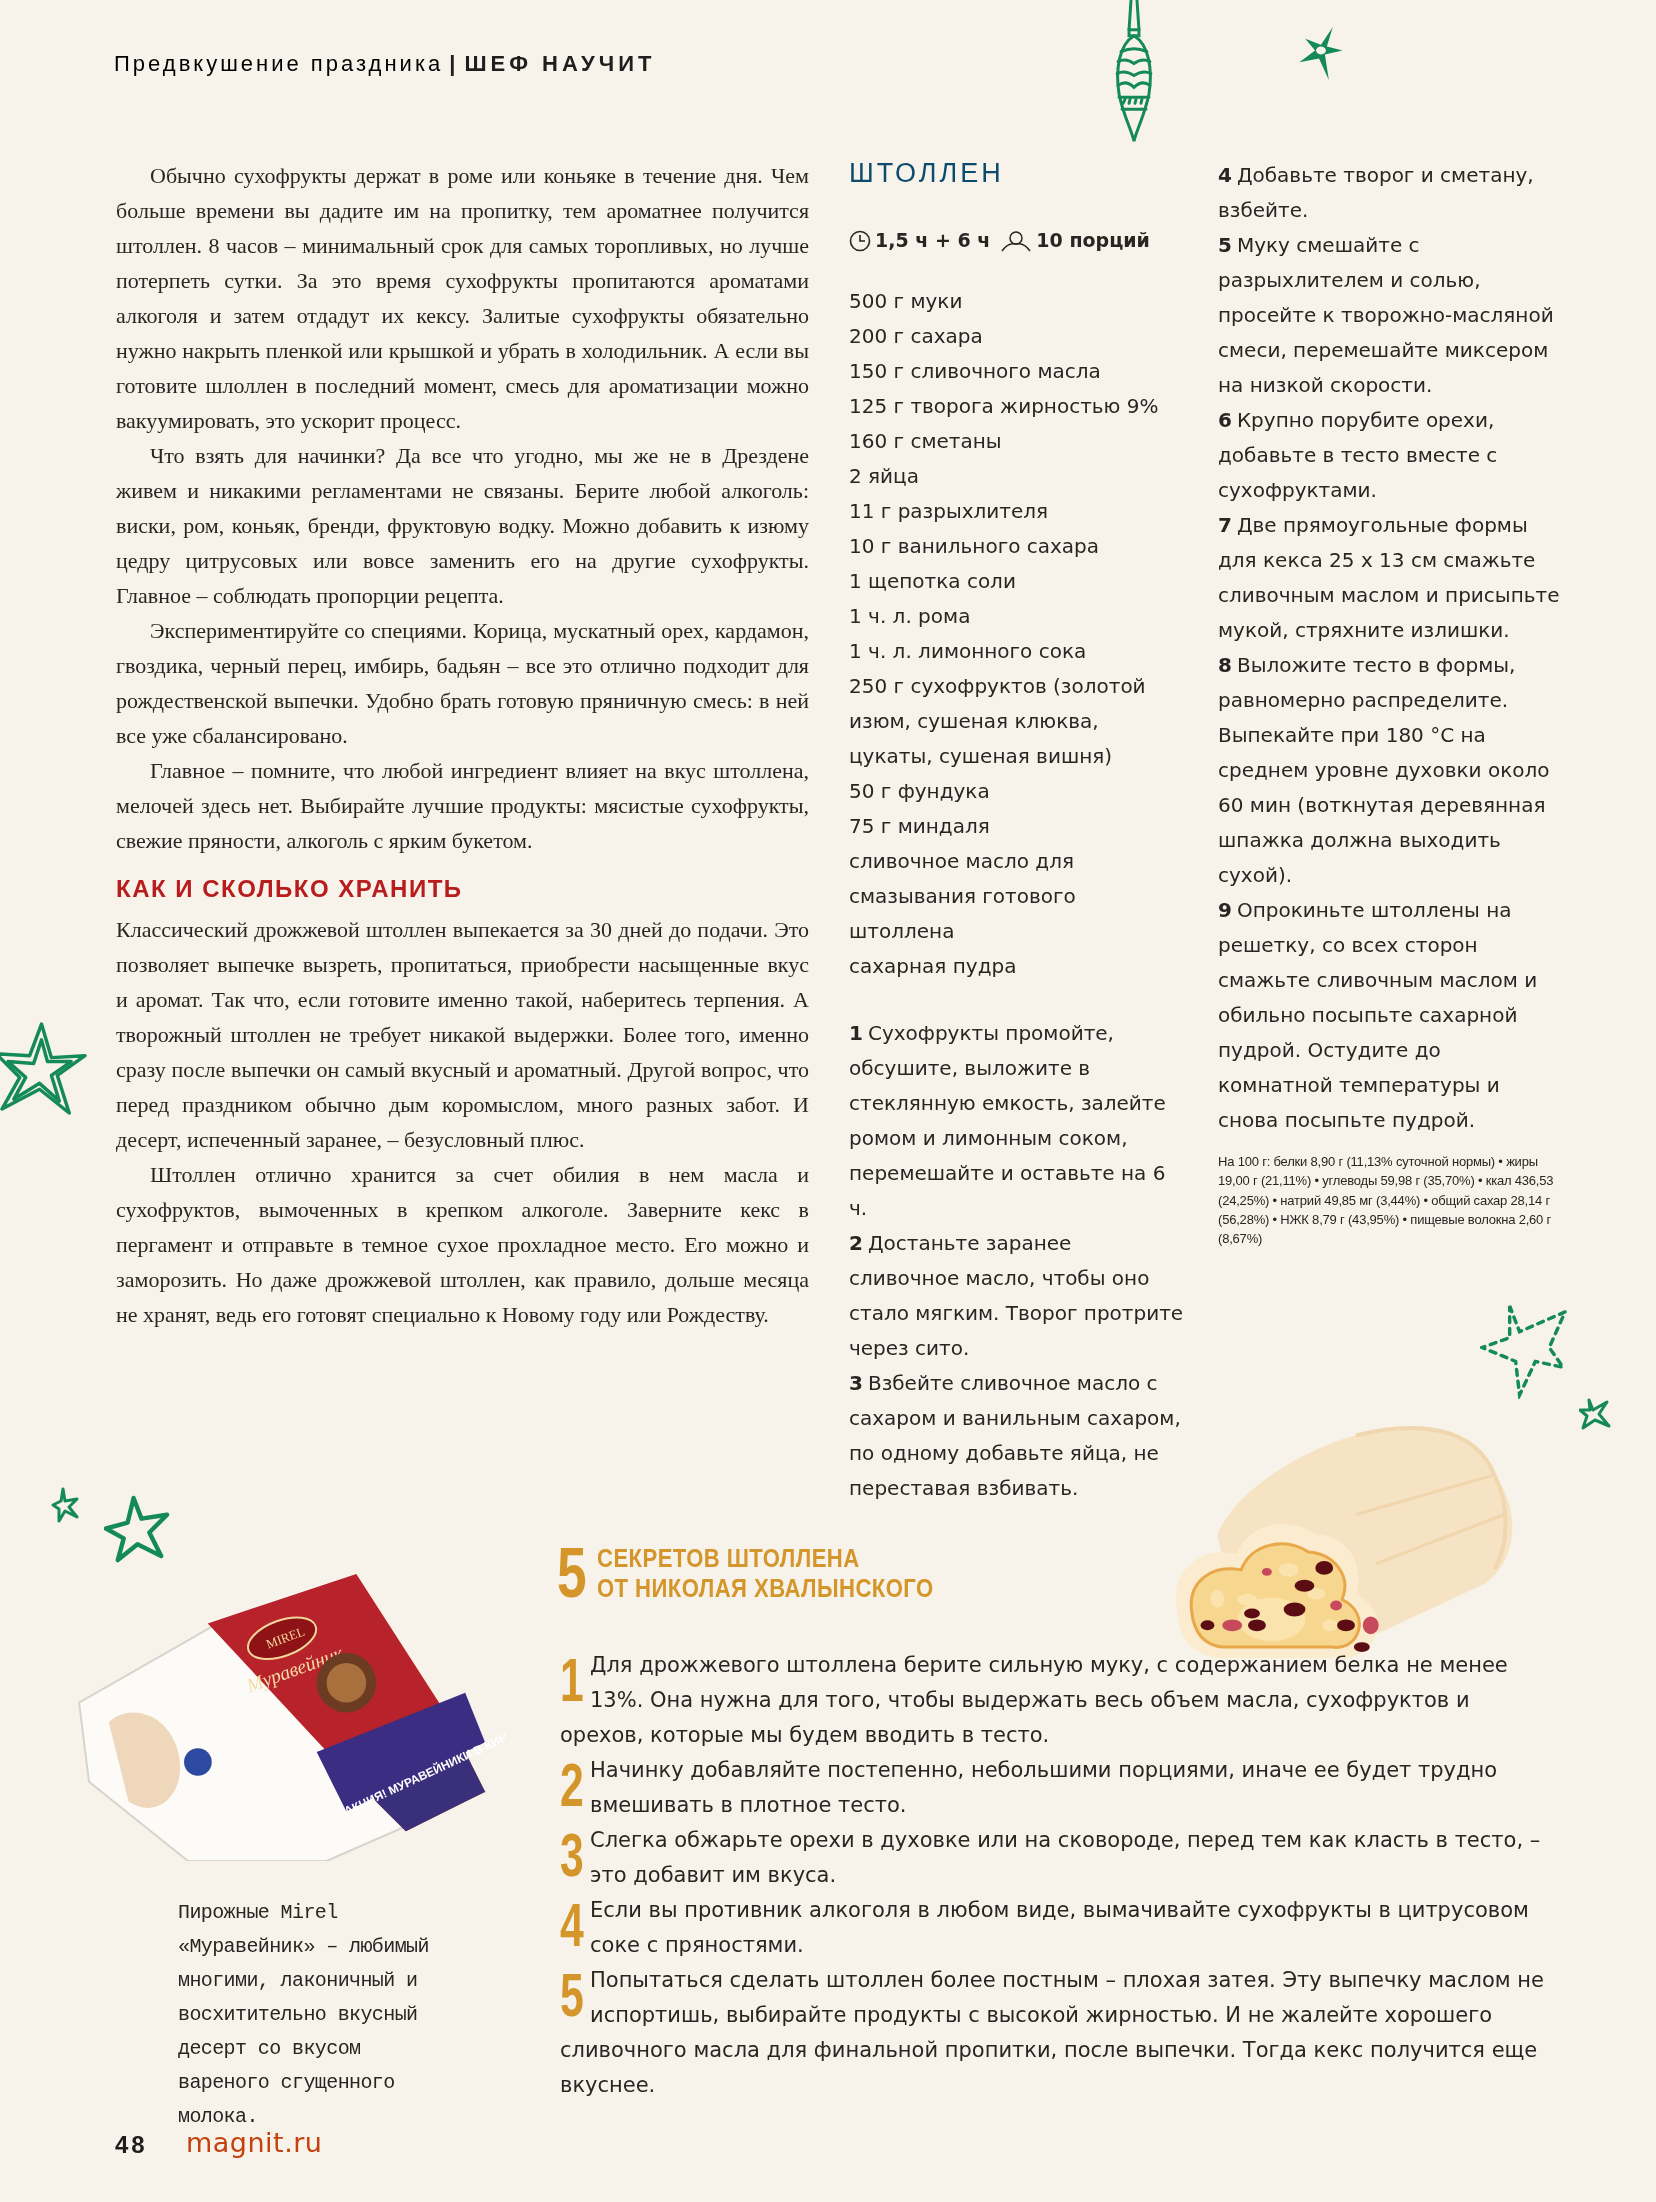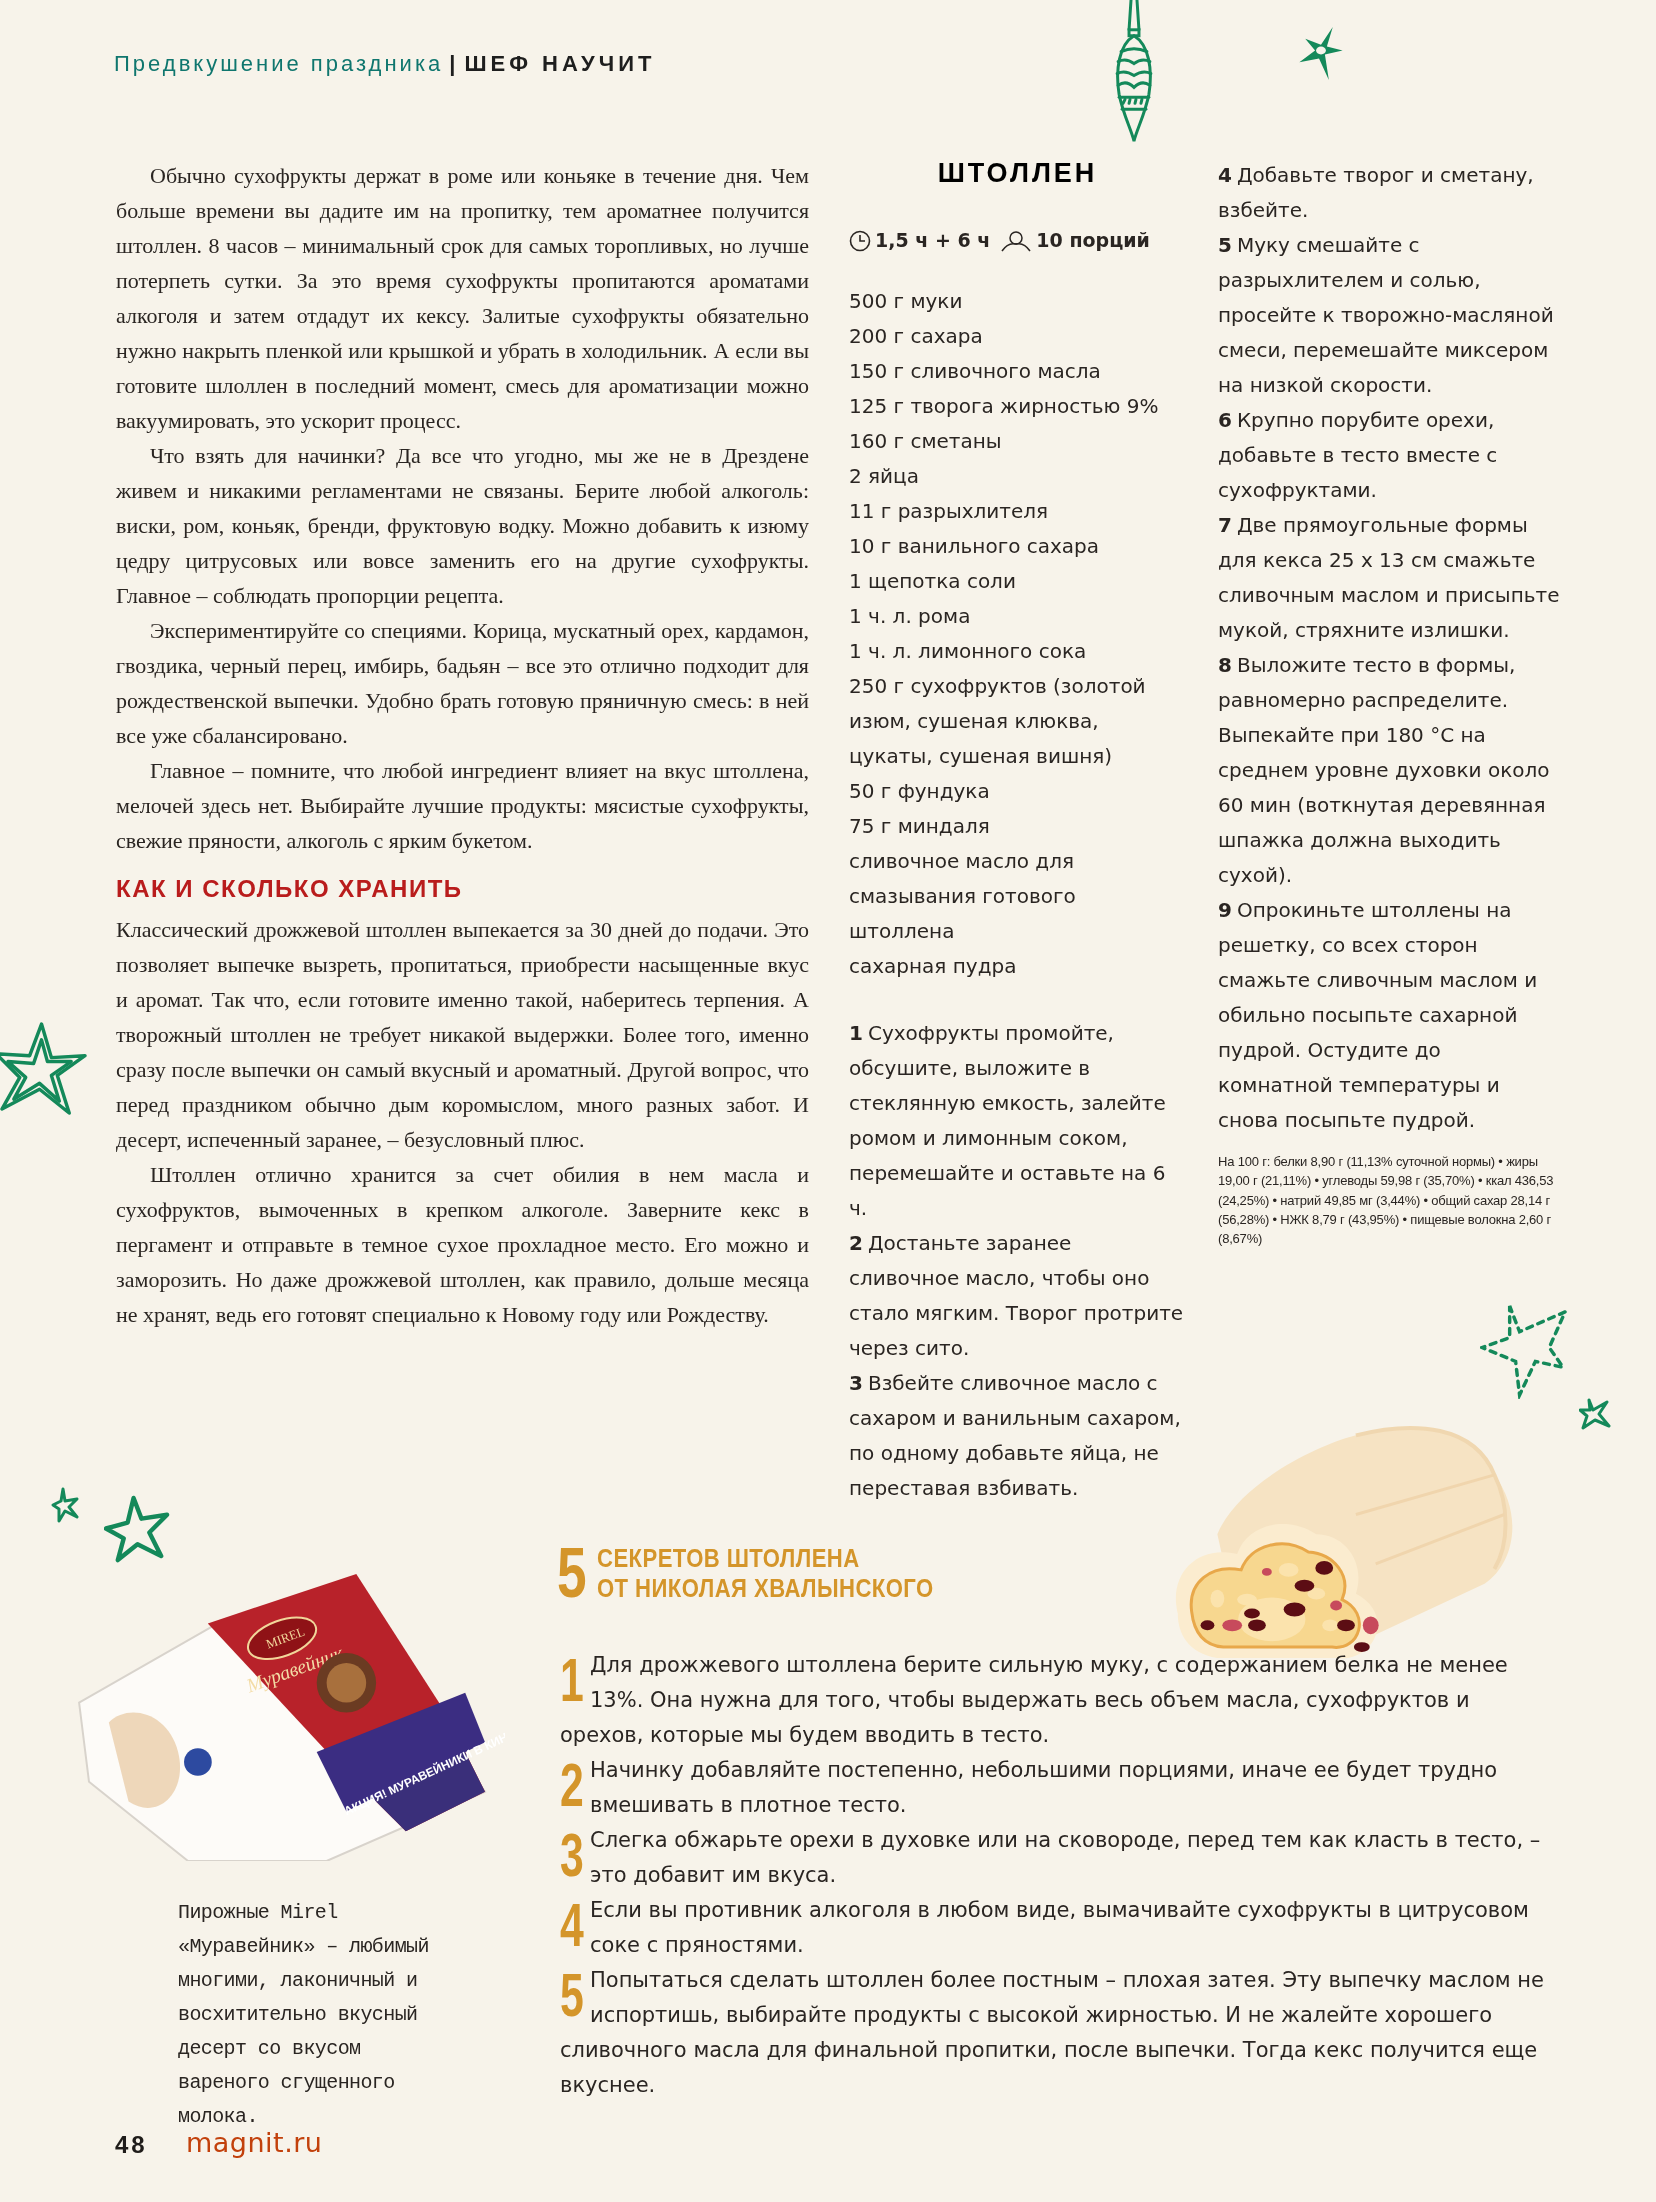--- a/index.html
+++ b/index.html
@@ -13,21 +13,21 @@
   }
   .abs { position: absolute; }
 
   
   .header {
     left: 114px; top: 51px;
     font-family: "Liberation Sans", sans-serif;
     font-size: 22px; letter-spacing: 3px;
     white-space: nowrap;
   }
-  .header .sec { color: #0f766e; font-weight: normal; }
+  .header .sec { color: #000000; font-weight: normal; }
   .header .sep { color: #1e1e1e; font-weight: bold; margin: 0 6px; }
   .header .rub { color: #1e1e1e; font-weight: bold; letter-spacing: 4px; }
 
   
   .col-left {
     left: 116px; top: 158px; width: 693px;
     font-family: "Liberation Serif", serif;
     font-size: 22px; line-height: 35px;
     text-align: justify;
     color: #2a2522;
@@ -45,22 +45,22 @@
 
   
   .col-recipe {
     left: 849px; top: 153px; width: 337px;
     font-family: "DejaVu Sans", sans-serif;
     font-size: 20px; line-height: 35px;
     color: #2a2522;
   }
   .recipe-title {
     font-family: "Liberation Sans", sans-serif;
-    font-weight: bold; font-size: 27px; letter-spacing: 3px;
-    line-height: 40px; color: #000000; text-align: center;
+    font-weight: normal; font-size: 27px; letter-spacing: 3px;
+    line-height: 40px; color: #0c4a6e;
   }
   .recipe-meta {
     margin-top: 30px; margin-bottom: 26px;
     font-weight: bold; font-size: 19px;
     display: flex; align-items: center; gap: 4px;
     white-space: nowrap;
   }
   .recipe-meta svg { flex: none; }
   .ingredients { list-style: none; }
   .steps { margin-top: 32px; }

